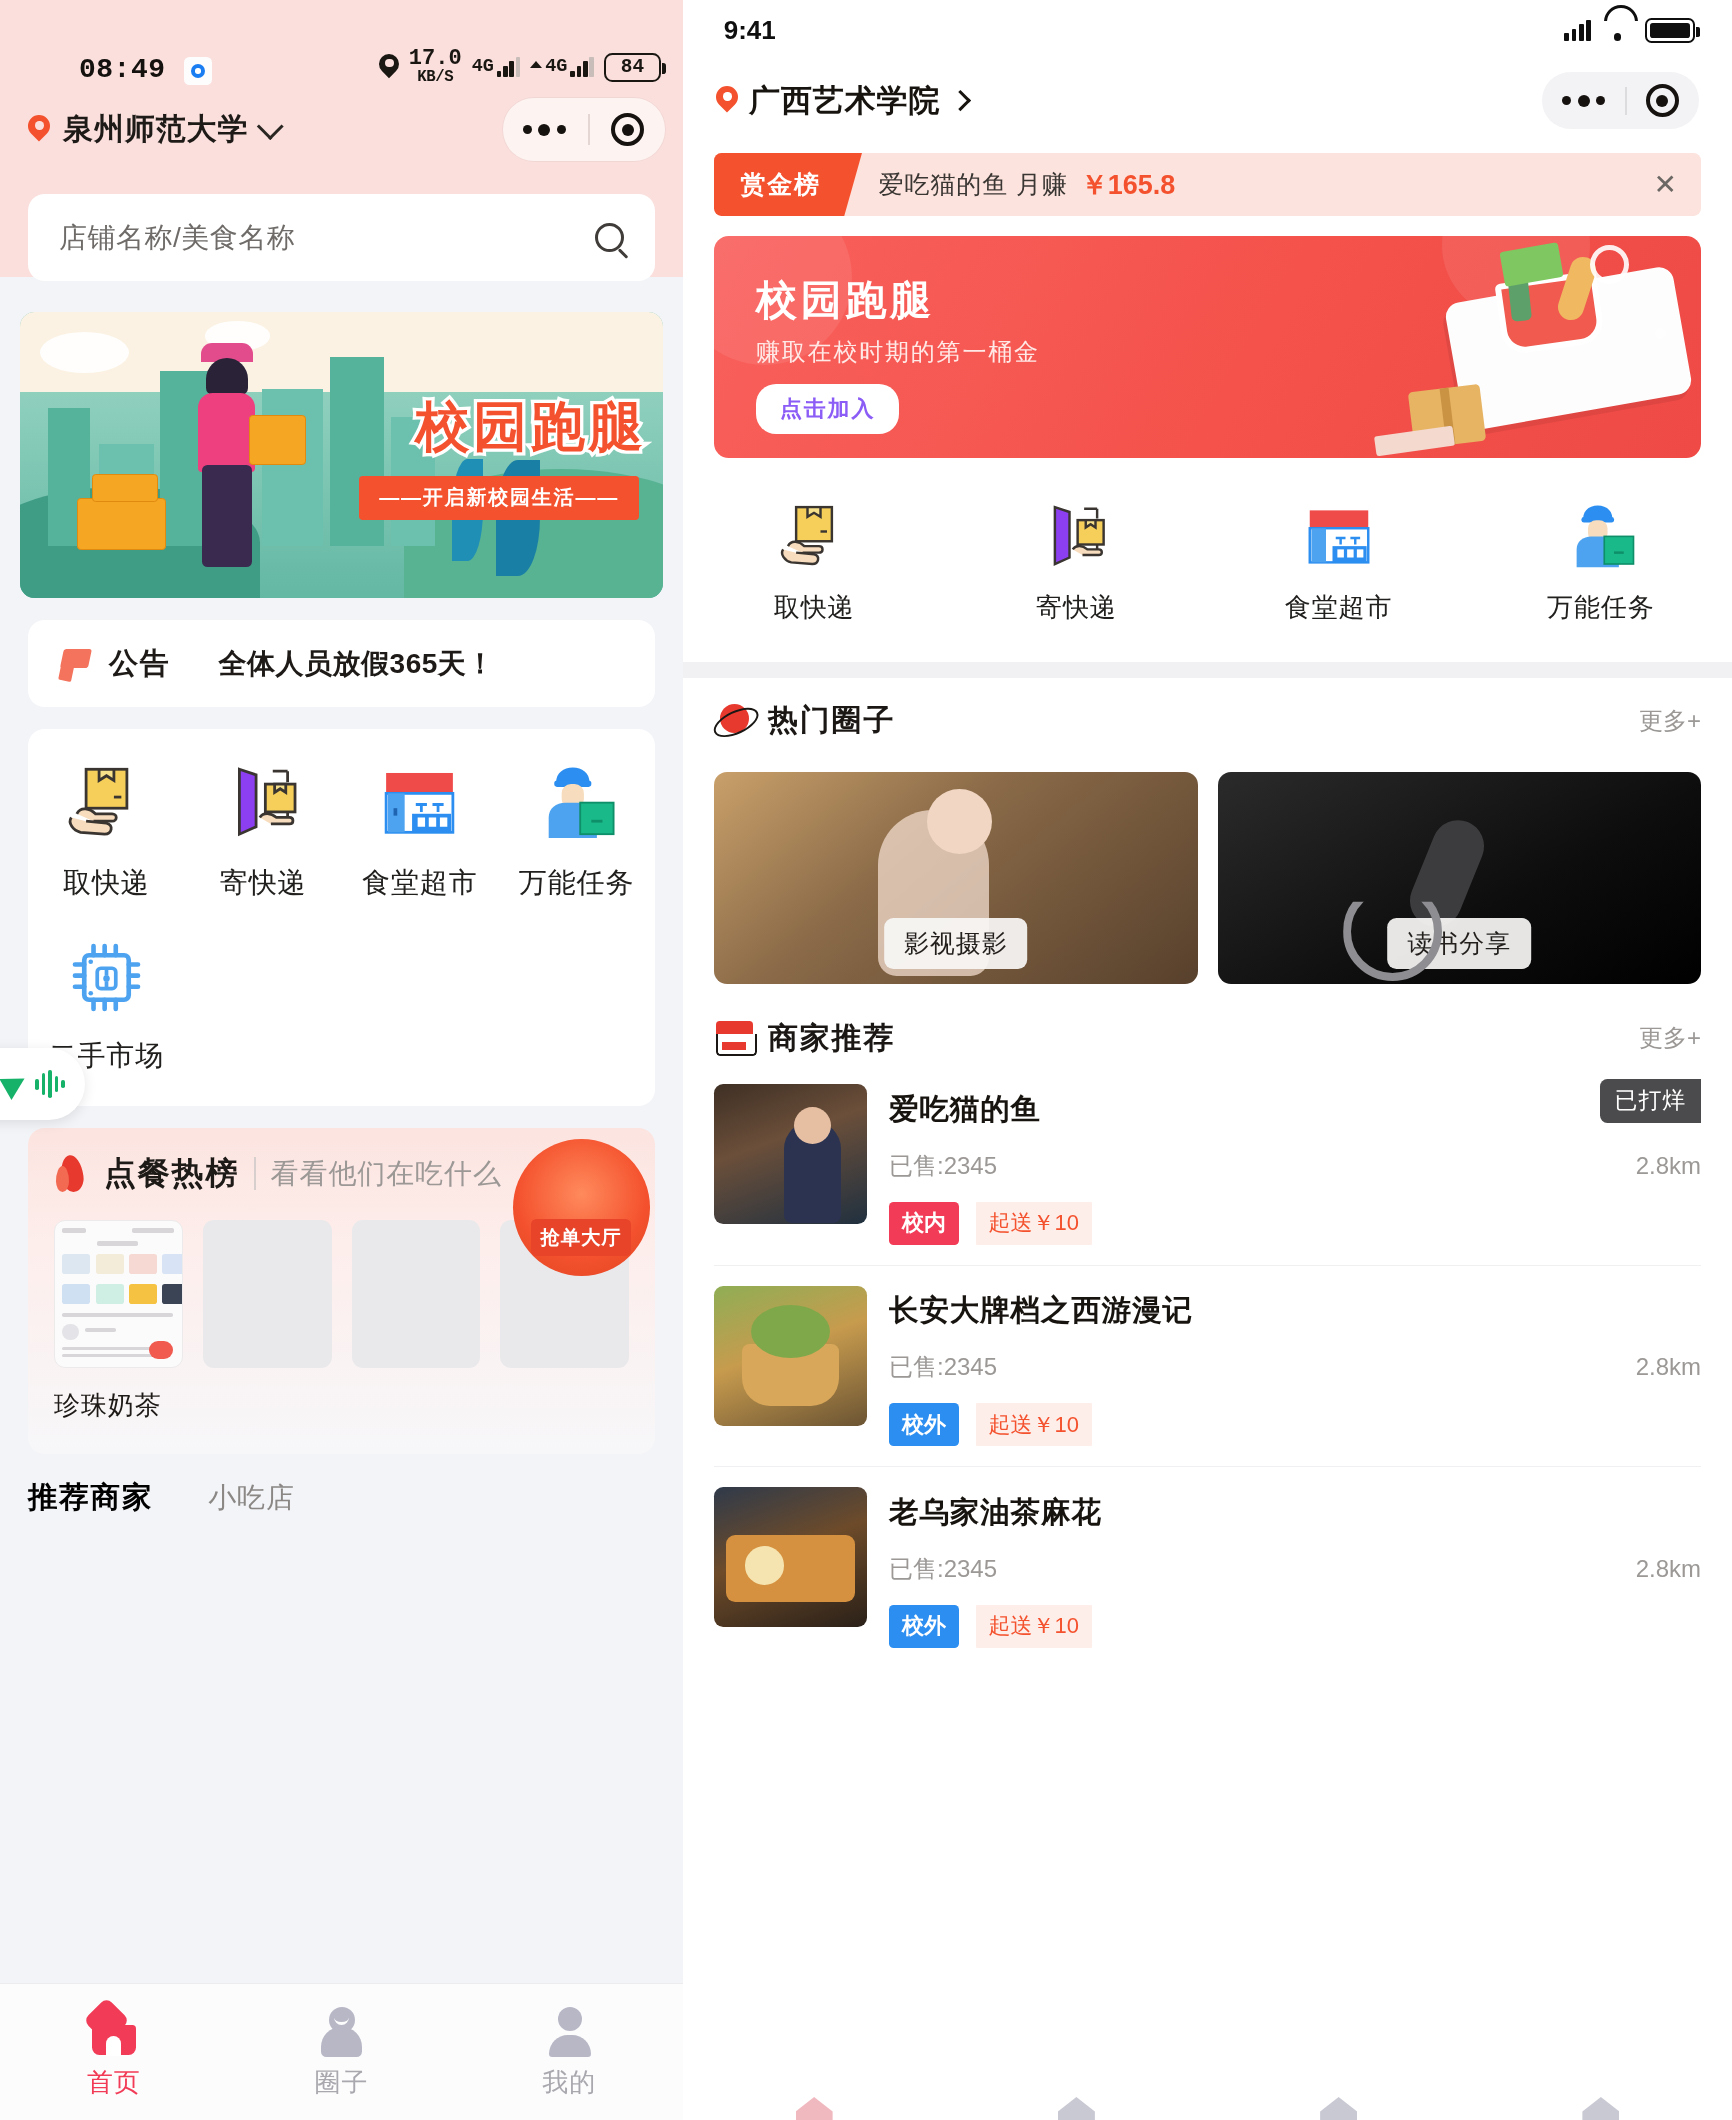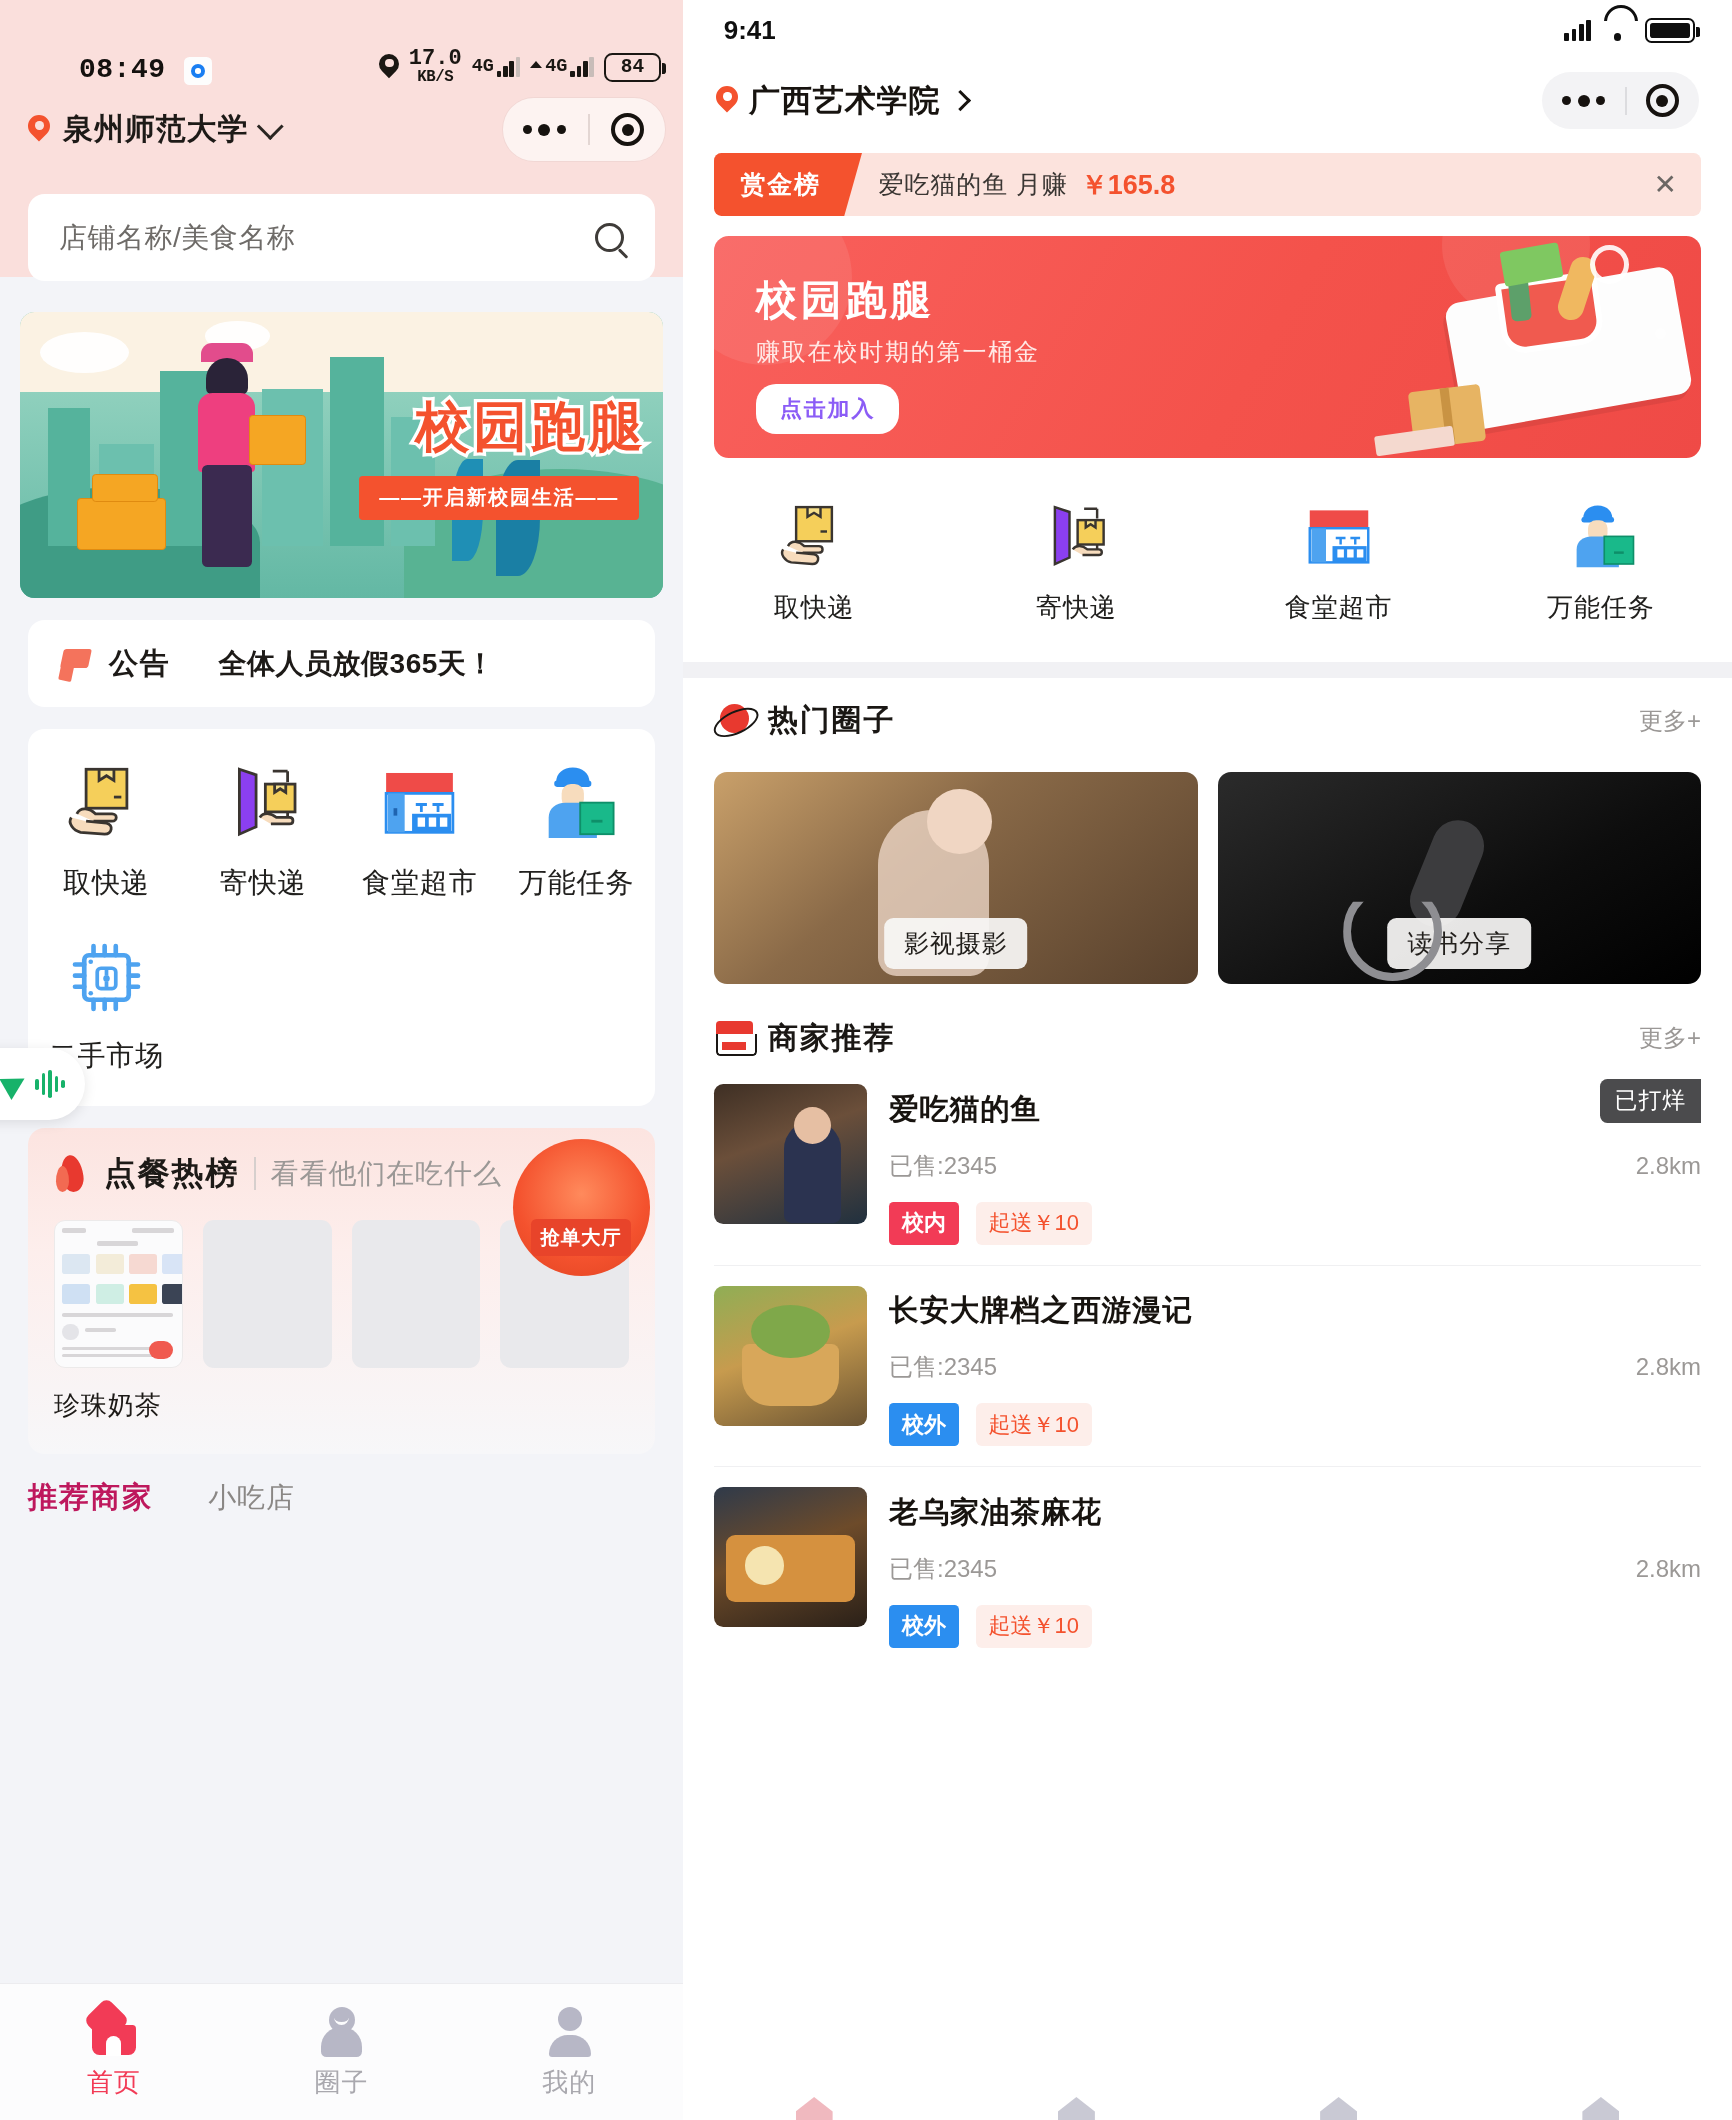--- a/index.html
+++ b/index.html
@@ -141,21 +141,21 @@
   .hot-badge span{font-size:19.4px;color:#fff;font-weight:700;background:#e8442a;border-radius:5.5px;padding:4.6px 9.2px;letter-spacing:0.9px;}
   .hot-list{display:flex;gap:20px;padding:0 26px;margin-top:24px;}
   .hot-cell{flex:1;}
   .hot-thumb{width:100%;height:148px;border-radius:11px;background:#e9e9ec;}
   .hot-thumb.real{background:#fbfbfc;overflow:hidden;position:relative;border:0.9px solid #eceaea;}
   .mini-line{position:absolute;background:#d8d6d8;border-radius:1.8px;}
   .mini-sq{position:absolute;border-radius:2.8px;}
   .hot-name{font-size:26px;color:#1d1a17;margin-top:20px;letter-spacing:0.9px;}
 
   .lp-recom{position:relative;z-index:3;margin:24px 28px 0;display:flex;align-items:center;gap:55px;}
-  .lp-recom .a{font-size:29.5px;font-weight:800;color:#be185d;letter-spacing:1.8px;}
+  .lp-recom .a{font-size:29.5px;font-weight:800;color:#000000;letter-spacing:1.8px;}
   .lp-recom .b{font-size:28px;color:#8a8785;letter-spacing:0.9px;}
 
   
   .lp-tabbar{
     position:absolute;left:0;bottom:0;width:683px;height:138px;background:#fcfcfd;z-index:9;
     display:flex;border-top:0.9px solid #ececef;
   }
   .tab{flex:1;display:flex;flex-direction:column;align-items:center;justify-content:center;gap:7.4px;}
   .tab .tl{font-size:26px;letter-spacing:0.9px;}
   .tab.active .tl{color:#f23b56;}
@@ -272,21 +272,21 @@
   .m3:before{content:"";position:absolute;left:8%;top:34%;width:84%;height:48%;background:#d5913f;border-radius:9.2px;}
   .m3:after{content:"";position:absolute;left:20%;top:42%;width:26%;height:28%;background:#f5e4b0;border-radius:50%;}
   .minfo{flex:1;padding-top:5.5px;position:relative;}
   .mname{font-size:29.5px;font-weight:700;color:#17130f;letter-spacing:0.9px;}
   .mmeta{display:flex;align-items:center;margin-top:20px;}
   .msold{font-size:24px;color:#9b9896;}
   .mdist{margin-left:auto;font-size:24px;color:#9b9896;}
   .mtags{display:flex;align-items:center;gap:16.6px;margin-top:20px;}
   .tag-red{background:#f23b56;color:#fff;font-size:22px;font-weight:700;border-radius:4.6px;padding:6.5px 13px;}
   .tag-blue{background:#2b8ef0;color:#fff;font-size:22px;font-weight:700;border-radius:4.6px;padding:6.5px 13px;}
-  .tag-fee{background:#fdeeea;color:#f4522e;font-size:22px;border-radius:6px;padding:6.5px 13px;}
+  .tag-fee{background:#fdeeea;color:#f4522e;font-size:22px;border-radius:1px;padding:6.5px 13px;}
   .closed{position:absolute;right:0;top:-5.5px;background:#4b4b4d;color:#fff;font-size:23px;border-radius:7.4px 0 0 7.4px;padding:6.5px 14.8px;letter-spacing:0.9px;}
   .rp-bottom-peek{position:absolute;left:0;bottom:0;width:1049px;height:24px;display:flex;align-items:flex-start;}
   .peek{flex:1;display:flex;justify-content:center;}
   .peek i{display:block;width:37px;height:24px;background:#f0b9bf;clip-path:polygon(50% 0,100% 60%,100% 100%,0 100%,0 60%);}
   .peek.g i{background:#c9c9d4;}
 </style>
 </head>
 <body>
 
 <div class="stage">

